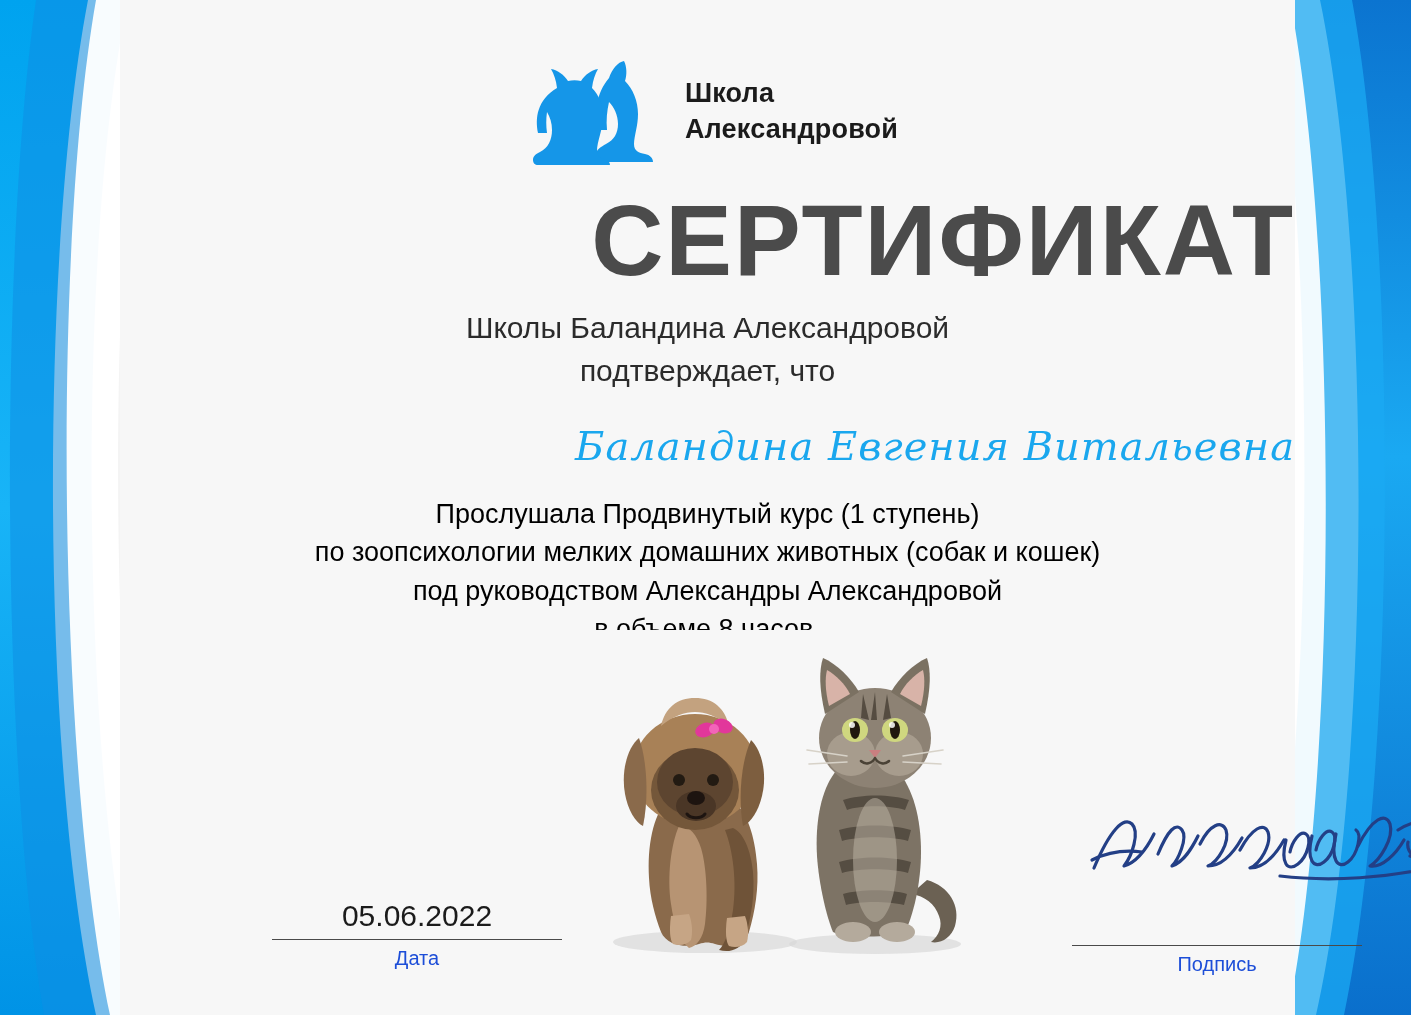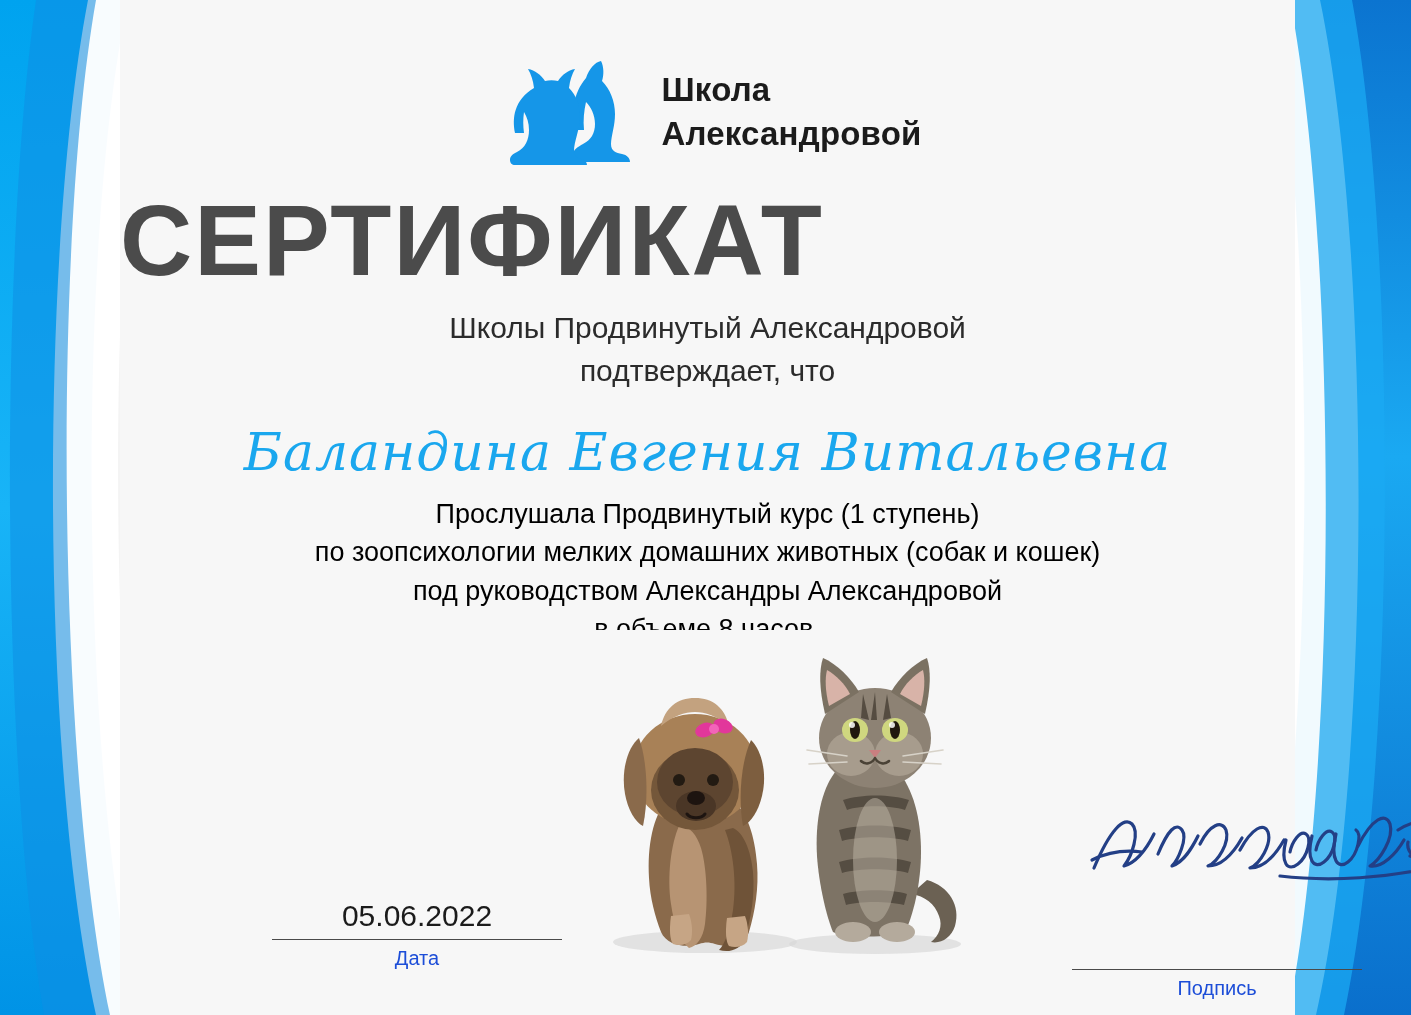--- a/index.html
+++ b/index.html
@@ -46,35 +46,35 @@
     align-items: center;
     justify-content: center;
     gap: 18px;
   }
   .logo-mark {
     width: 150px;
     height: 108px;
     flex: none;
   }
   .logo-text {
-    font-size: 33px;
+    font-size: 27px;
     font-weight: bold;
     color: #1b1b1b;
     line-height: 1.32;
     letter-spacing: .2px;
     white-space: pre-line;
   }
 
   
   .title {
     position: absolute;
     left: 0;
     right: 0;
     top: 190px;
-    text-align: left;
+    text-align: right;
     font-size: 100px;
     font-weight: bold;
     color: #4b4b4b;
     letter-spacing: 2px;
     line-height: 1;
   }
 
   .subtitle {
     position: absolute;
     left: 0;
@@ -86,24 +86,24 @@
     line-height: 1.42;
     white-space: pre-line;
   }
 
   
   .recipient {
     position: absolute;
     left: 0;
     right: 0;
     top: 424px;
-    text-align: center;
+    text-align: right;
     font-family: "DejaVu Serif", serif;
     font-style: italic;
-    font-size: 52px;
+    font-size: 40px;
     color: #1aa7ee;
     letter-spacing: 1px;
     line-height: 1.1;
   }
 
   
   .body-text {
     position: absolute;
     left: 0;
     right: 0;
@@ -124,21 +124,21 @@
     height: 330px;
   }
 
   
   .footer-block {
     position: absolute;
     text-align: center;
     width: 290px;
   }
   .footer-date   { left: 152px; top: 855px; }
-  .footer-sign   { left: 952px; top: 885px; }
+  .footer-sign   { left: 952px; top: 861px; }
 
   .footer-value {
     font-size: 30px;
     color: #1b1b1b;
     height: 46px;
     line-height: 46px;
     margin-top: 38px;
   }
   .footer-rule {
     border-bottom: 1.5px solid #4a4a4a;
@@ -202,21 +202,21 @@
 
           <path d="M40 30c-1-8-3-14-6-19 7 1 13 6 17 12 4-1 9-1 13 0 4-6 10-11 17-12-3 5-5 11-6 19 7 7 11 17 11 28 0 14-6 25-6 35 0 5 3 7 7 8 4 1 6 3 6 6H21c-3 0-5-2-5-5 0-4 3-6 7-8 8-4 12-12 12-22 0-7-2-13-5-18-1 7-1 14 0 21h-9c-3-15-1-33 19-45z"></path>
         </g>
       </svg>
       <div class="logo-text">Школа
 Александровой</div>
     </div>
 
     <div class="title">СЕРТИФИКАТ</div>
 
-    <div class="subtitle">Школы Продвинутый Александровой
+    <div class="subtitle">Школы Баландина Александровой
 подтверждает, что</div>
 
     <div class="recipient">Баландина Евгения Витальевна</div>
 
     <div class="body-text">Прослушала Продвинутый курс (1 ступень)
 по зоопсихологии мелких домашних животных (собак и кошек)
 под руководством Александры Александровой
 в объеме 8 часов.</div>
 
     <svg class="pets" viewBox="0 0 430 330">

